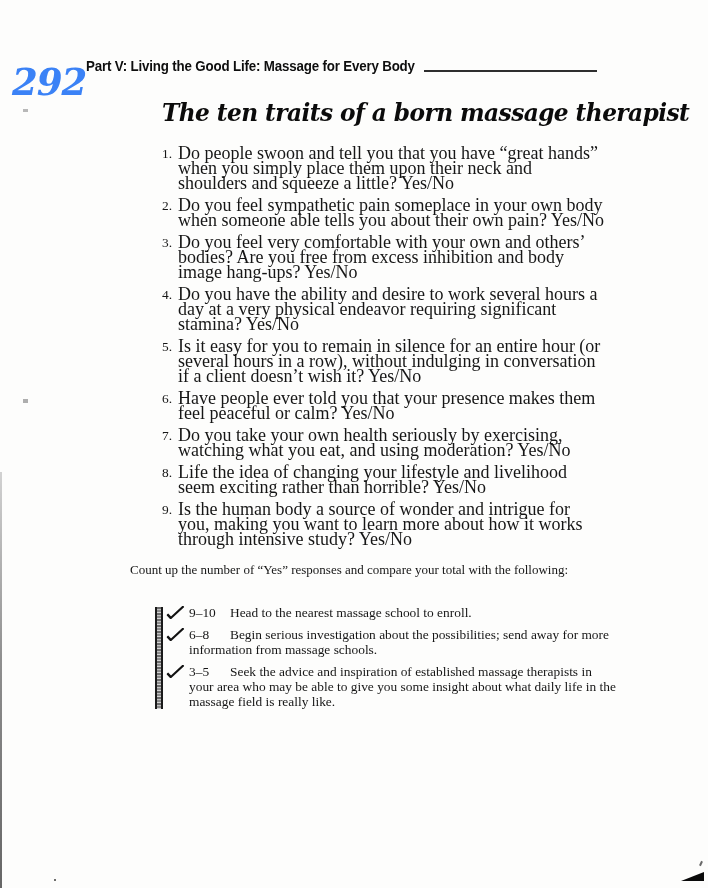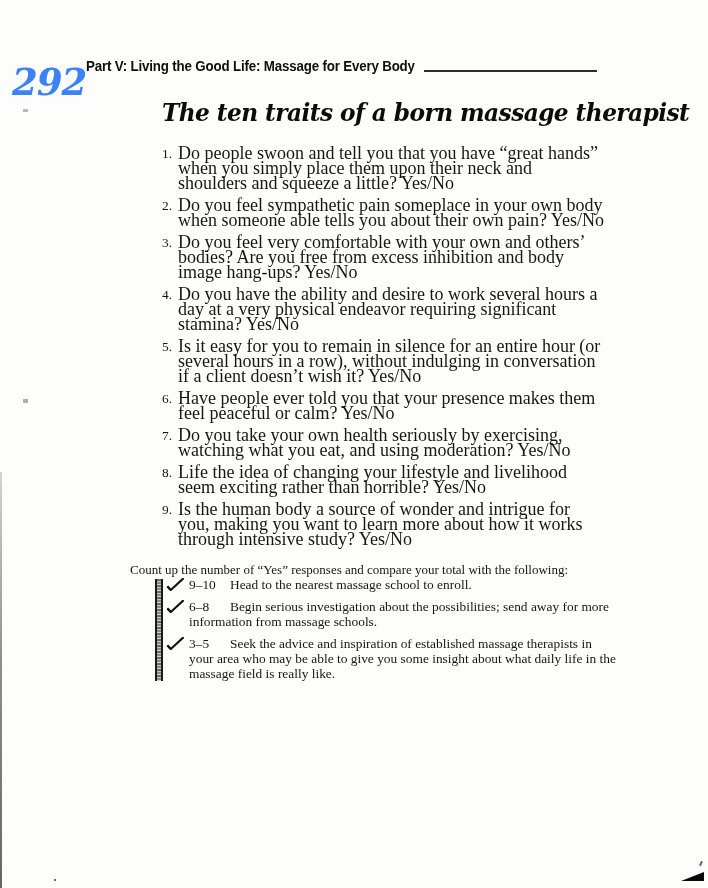--- a/index.html
+++ b/index.html
@@ -54,21 +54,21 @@
     font-size:13.4px; line-height:15px;
   }
   .q-text { flex:1; font-size:18px; line-height:15px; }
 
   .closing {
     margin:15px 0 0 130px; width:474px;
     font-size:13px; line-height:15px;
   }
 
   
-  .guide { position:relative; margin:0 0 0 155px; width:462px; }
+  .guide { position:relative; margin:28px 0 0 155px; width:462px; }
   .guide-bar {
     position:absolute; left:0; top:2px; bottom:0; width:4px;
     border-left:2px solid #1a1a1a; border-right:2px solid #1a1a1a;
     background:repeating-linear-gradient(180deg,
       #6a6a6a 0 2px, #c2c2c2 2px 3px, #8a8a8a 3px 5px, #d5d5d5 5px 6px);
   }
   .g-item { position:relative; padding-left:34px; margin-bottom:7px;
     font-size:13.4px; line-height:15px; }
   .g-check {
     position:absolute; left:12px; top:1px; width:16px; height:13px;

